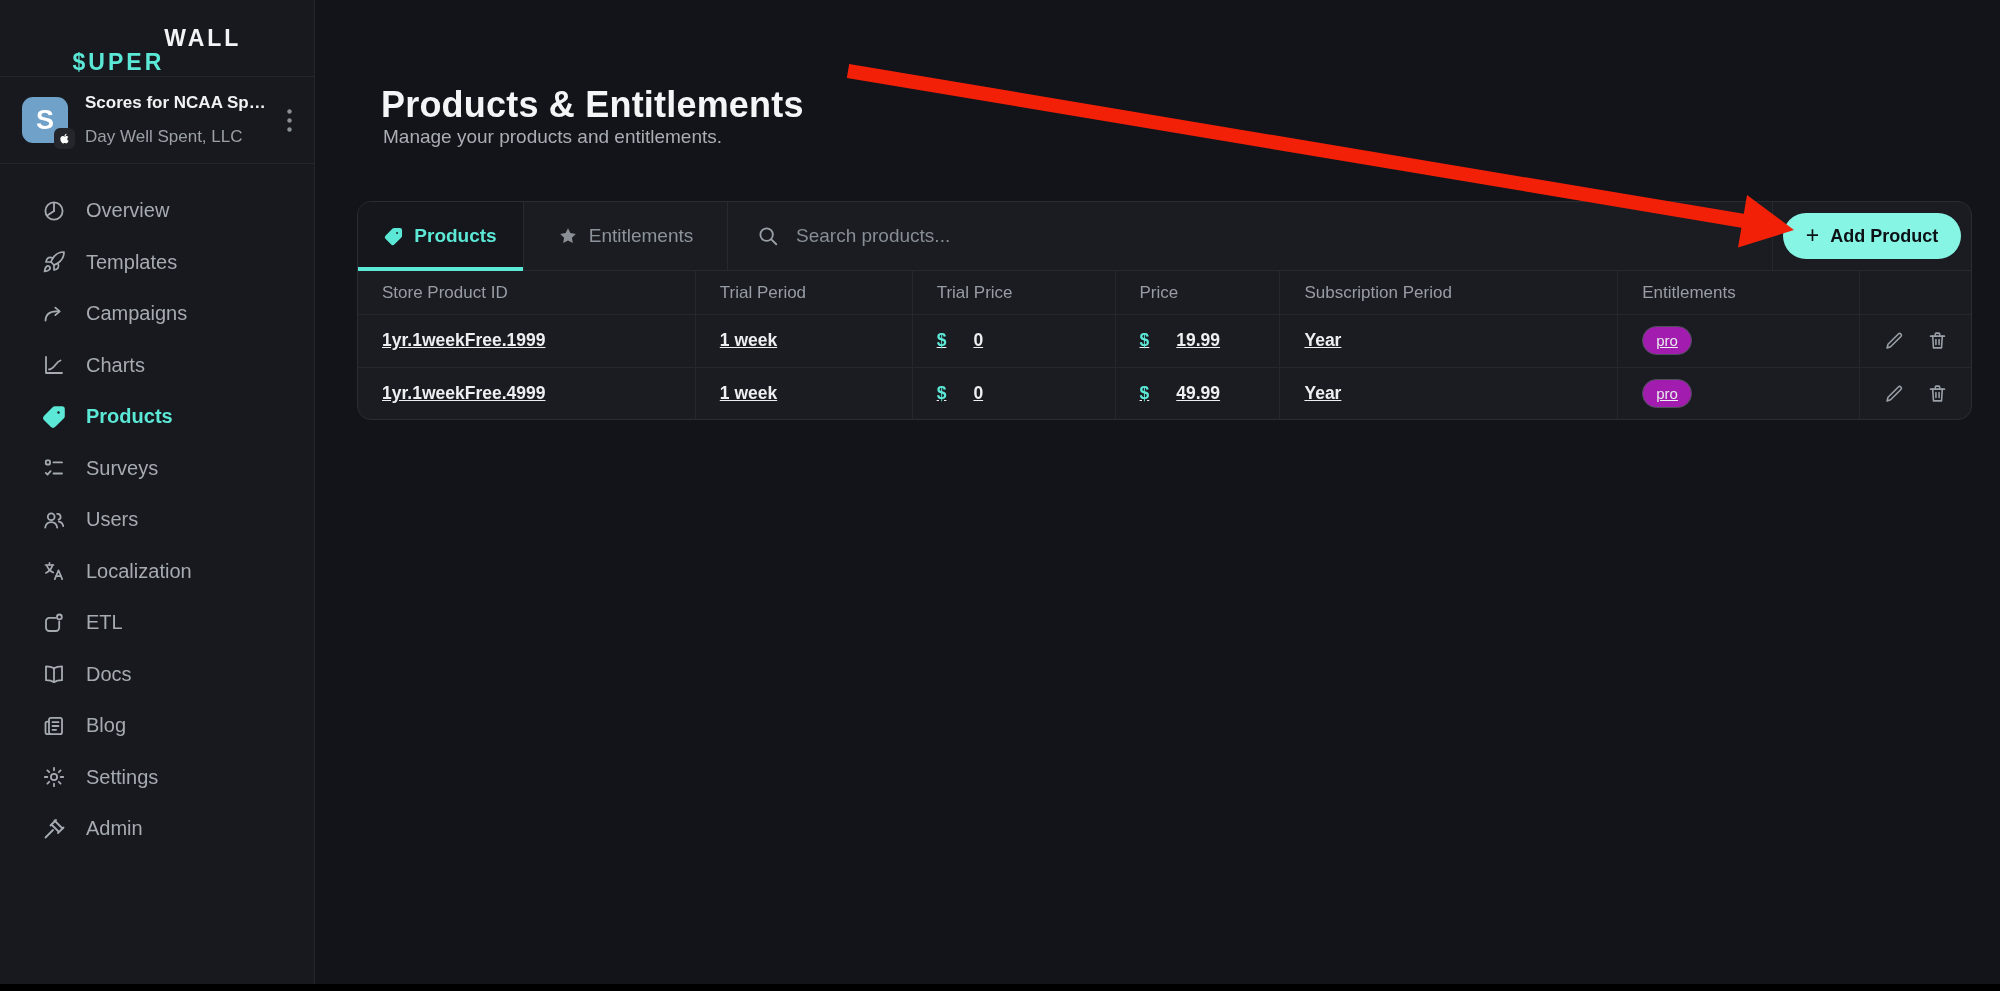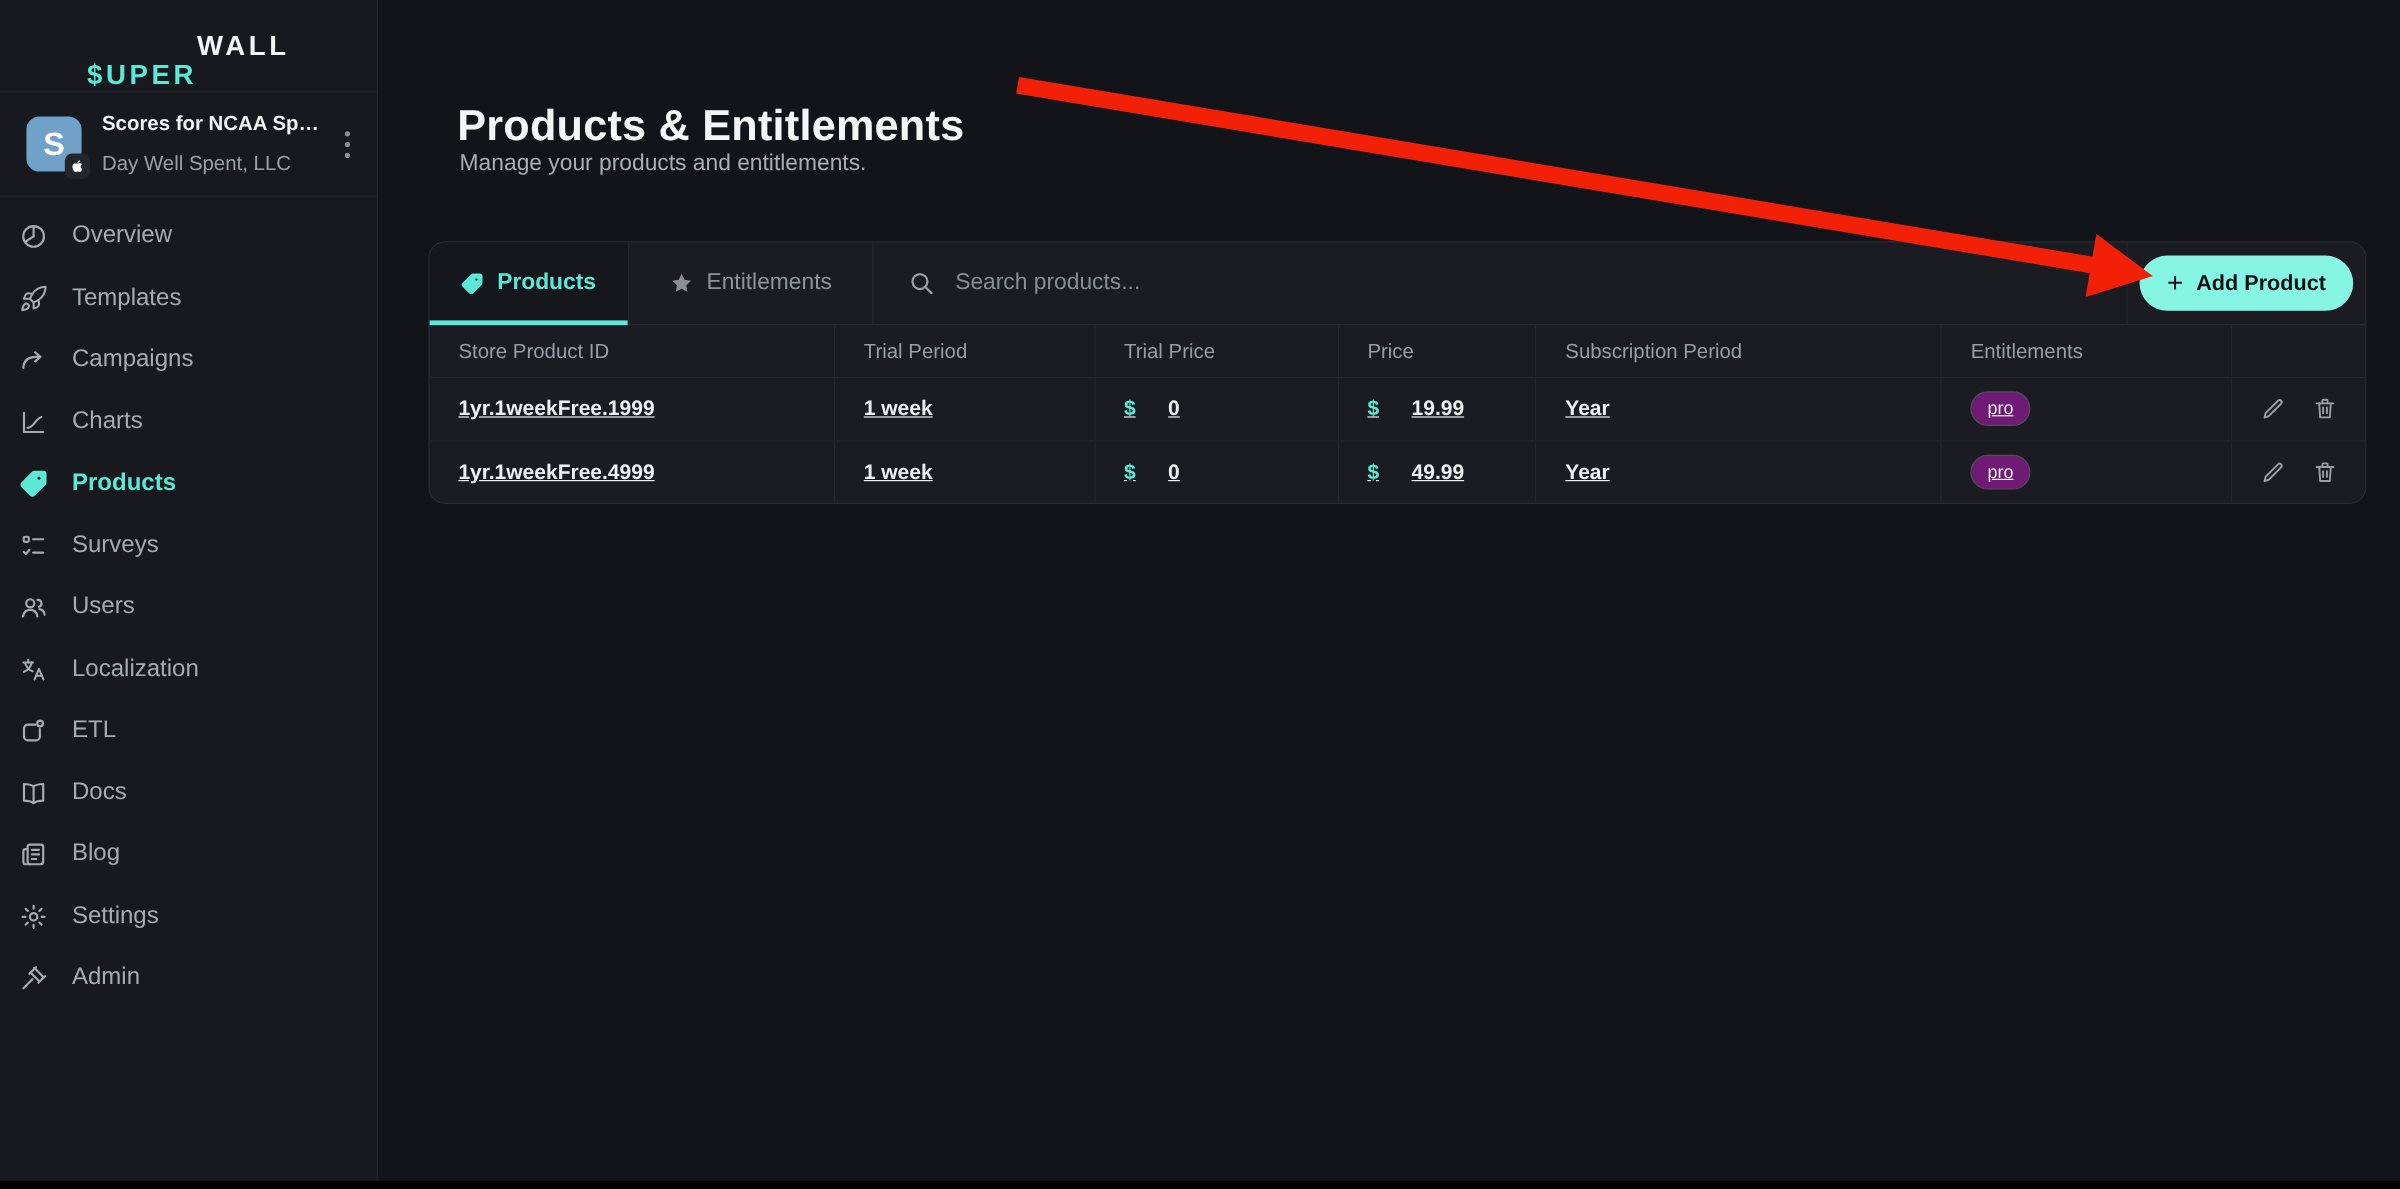--- a/index.html
+++ b/index.html
@@ -46,21 +46,21 @@
   .app-meta{min-width:0;}
   .app-name{
     font-size:17px;font-weight:700;color:#F0F2F4;
     white-space:nowrap;overflow:hidden;text-overflow:ellipsis;max-width:182px;
   }
   .app-company{font-size:17px;color:#9BA0A7;margin-top:14px;}
   .kebab{margin-left:auto;cursor:pointer;padding:4px;}
 
   .nav{padding-top:21px;}
   .nav-item{
-    height:51.5px;display:flex;gap:20px;padding-left:16px;
+    height:51.5px;display:flex;align-items:center;gap:20px;padding-left:42px;
     color:#A6ABB2;font-size:20px;font-weight:500;cursor:pointer;white-space:nowrap;
   }
   .nav-item .nicon{width:24px;height:24px;flex:none;}
   .nav-item.active{color:var(--accent);font-weight:700;}
 
   
   .page-title{
     position:absolute;left:381px;top:60px;
     font-size:36px;font-weight:700;color:#F4F5F7;letter-spacing:.2px;
   }
@@ -111,21 +111,21 @@
   .trow{height:52.5px;display:flex;border-top:1px solid #24272C;}
   .td{
     display:flex;align-items:center;padding-left:24px;
     color:#EDEFF1;font-size:17.5px;font-weight:700;border-right:1px solid #24272C;text-decoration:underline;
   }
   .c0{width:338px;}.c1{width:217px;}.c2{width:203px;}.c3{width:165px;}
   .c4{width:338px;}.c5{width:242px;}
   .c6{width:111px;border-right:none;}
   .cur{color:var(--accent);margin-right:27px;}
   .badge{
-    height:29px;padding:0 13px;border:1.5px solid #4C5057;background:#701a75;
+    height:29px;padding:0 13px;border:1.5px solid #4C5057;background:#a21caf;
     border-radius:15px;color:#E8EAEC;font-size:15px;font-weight:500;
     display:inline-flex;align-items:center;
   }
   .actions{justify-content:center;gap:22px;padding-left:0;}
   .icon-btn{cursor:pointer;color:#9AA0A7;background:none;border:none;padding:0;}
 
   
   .arrow-overlay{position:absolute;left:0;top:0;pointer-events:none;}
   .bottom-edge{position:absolute;left:0;bottom:0;width:2000px;height:7px;background:#000;}
 </style>

